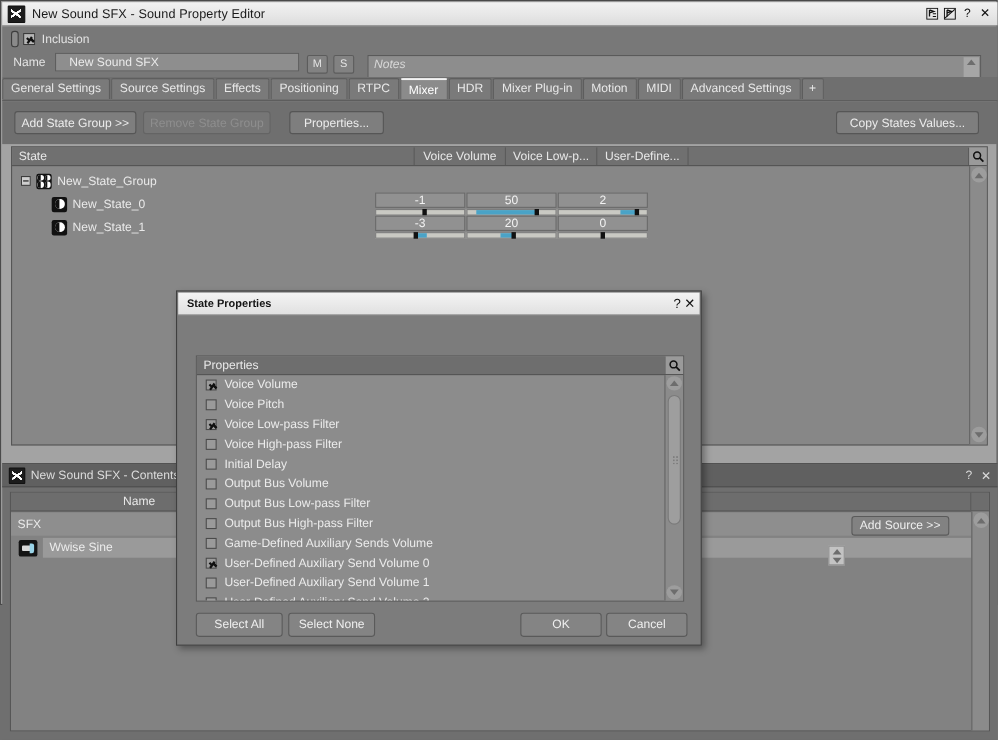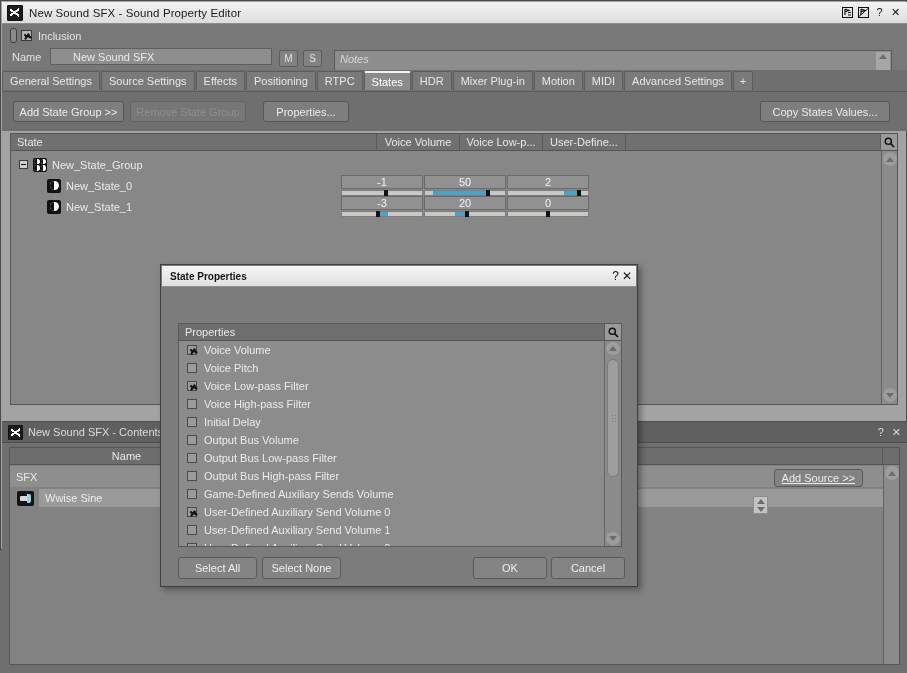--- a/index.html
+++ b/index.html
@@ -60,21 +60,21 @@
   }
   .cbx.on:before{
     content:"";position:absolute;left:4px;top:2px;width:2px;height:7px;
     background:#111;transform:rotate(35deg);
   }
   .inclabel{margin-left:6px;color:#e3e3e3;font-size:11px;}
   .namerow{position:absolute;left:10px;top:24px;display:flex;align-items:center;}
   .namelbl{color:#e3e3e3;font-size:11px;width:38px;}
   .namefield{
     width:222px;height:17px;background:#8e8e8e;border:1px solid #5e5e5e;
-    box-sizing:border-box;color:#eaeaea;font-size:11px;padding:1px 22px;
+    box-sizing:border-box;color:#eaeaea;font-size:11px;padding:1px 12px;
     display:flex;align-items:center;
   }
   .msbtn{
     position:absolute;top:26px;width:19px;height:17px;
     background:#828282;border:1px solid #5c5c5c;border-radius:2px;
     color:#e4e4e4;font-size:10px;display:flex;align-items:center;justify-content:center;
     box-sizing:border-box;
   }
   .notesbox{
     position:absolute;left:332px;top:26px;width:558px;height:34px;
@@ -223,21 +223,21 @@
     content:"";position:absolute;left:10px;top:3px;width:4px;height:9px;background:#9ad4e8;
     border-radius:0 2px 2px 0;
   }
   .srchl{
     height:18px;background:#9a9a9a;display:flex;align-items:center;padding-left:6px;
     color:#ececec;font-size:11px;flex:1;margin-right:0;
   }
   .addsrc{
     position:absolute;right:36px;top:21px;height:18px;padding:0 7px;
     background:#828282;border:1px solid #5a5a5a;border-radius:3px;color:#ededed;
-    font-size:11px;display:flex;align-items:center;box-sizing:border-box;text-decoration:underline;
+    font-size:11px;display:flex;align-items:center;box-sizing:border-box;
   }
   .spinner{
     position:absolute;left:743px;top:48px;width:15px;height:18px;background:#c3c3c3;
     border:1px solid #8e8e8e;display:flex;flex-direction:column;align-items:center;
     justify-content:space-around;box-sizing:border-box;
   }
   .spinner .arr.up{border-bottom-color:#6d6d6d;}
   .spinner .arr.dn{border-top-color:#6d6d6d;}
   .contscroll{
     position:absolute;right:0;top:17px;width:16px;bottom:0;background:#8b8b8b;
@@ -340,21 +340,21 @@
       </div>
     </div>
   </div>
 
   <div class="tabs">
     <div class="tab">General Settings</div>
     <div class="tab">Source Settings</div>
     <div class="tab">Effects</div>
     <div class="tab">Positioning</div>
     <div class="tab">RTPC</div>
-    <div class="tab active">States</div>
+    <div class="tab active">Mixer</div>
     <div class="tab">HDR</div>
     <div class="tab">Mixer Plug-in</div>
     <div class="tab">Motion</div>
     <div class="tab">MIDI</div>
     <div class="tab">Advanced Settings</div>
     <div class="tab plus">+</div>
   </div>
 
   <div class="toolbar">
     <div class="btn" style="left:11px;top:9px;width:111px;">Add State Group &gt;&gt;</div>

